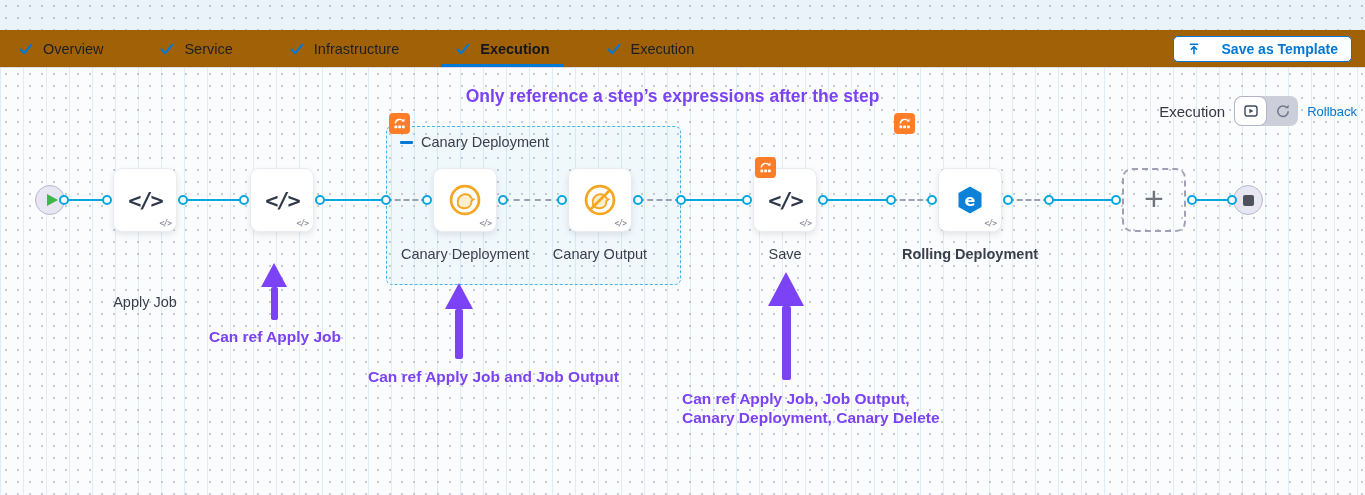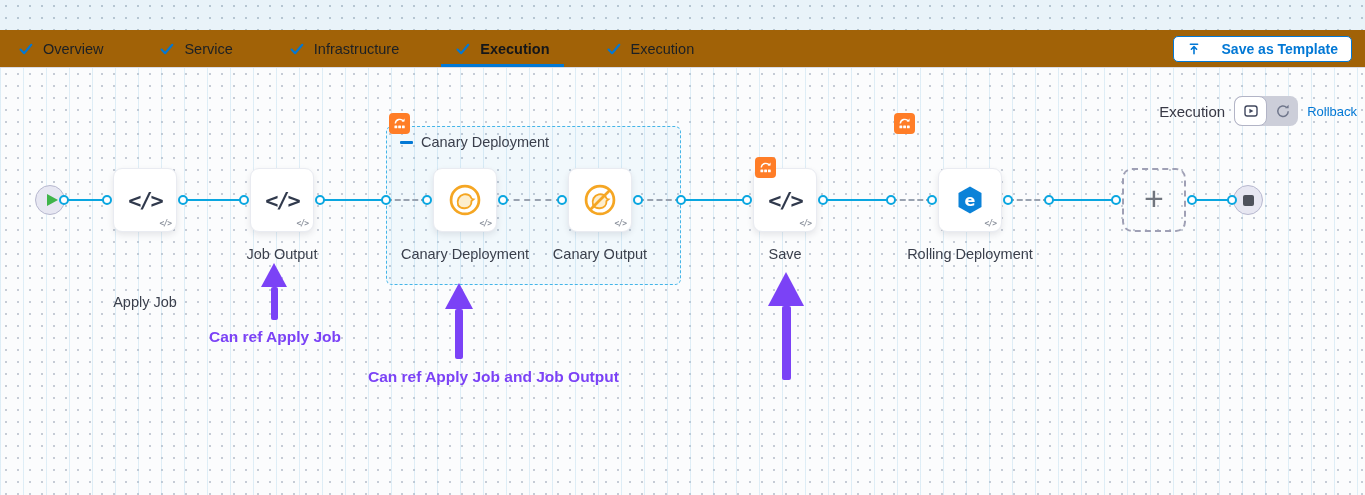--- a/index.html
+++ b/index.html
@@ -134,20 +134,21 @@
   <button class="save-btn">
     <svg width="14" height="14" viewBox="0 0 14 14">
         <path d="M3.4 2.3h7.2M7 11.8V4.7M4.4 7.2L7 4.6l2.6 2.6" stroke="#0278d5" stroke-width="1.6" fill="none" stroke-linecap="round" stroke-linejoin="round"></path>
       </svg>
     <span>Save as Template</span>
   </button>
 </div>
 
 <div class="canvas">
 
+  <div class="canvas-title">Only reference a step’s expressions after the step</div>
 
   <div class="mode-row">
     <span class="mode-label">Execution</span>
     <div class="mode-toggle">
       <div class="seg seg-exec">
         <svg width="16" height="16" viewBox="0 0 16 16">
           <rect x="2" y="3" width="12" height="10" rx="2.2" stroke="#41485e" fill="none" stroke-width="1.4"></rect>
           <path d="M6.4 5.8l4 2.2-4 2.2z" fill="#41485e"></path>
         </svg>
       </div>
@@ -240,21 +241,20 @@
   <div class="node-card" style="left:113px;">
     <span class="code-glyph">&lt;/&gt;</span>
     <span class="corner-glyph">&lt;/&gt;</span>
   </div>
   <div class="node-label" style="left:75px;margin-top:48px;">Apply Job</div>
 
   <div class="node-card" style="left:250px;">
     <span class="code-glyph">&lt;/&gt;</span>
     <span class="corner-glyph">&lt;/&gt;</span>
   </div>
-  <div class="node-label" style="left:212px;">Job Output</div>
 
   <div class="node-card" style="left:433px;">
     <svg width="38" height="38" viewBox="0 0 36 36">
       <circle cx="18" cy="18" r="13.2" fill="none" stroke="#f5a623" stroke-width="2.6"></circle>
       <path d="M11.5 23c-1.6-5 .9-9.3 5.3-10.3 3.4-.8 6.4.8 7.1 3.3.2.8 1 1.4 2 1.5l-1.8 1.6c.3 3.9-2.5 6.4-6.2 6.7-2.7.2-5.2-.9-6.4-2.8z" fill="#fdeecd" stroke="#f5a623" stroke-width="1.8"></path>
     </svg>
     <span class="corner-glyph">&lt;/&gt;</span>
   </div>
   <div class="node-label" style="left:395px;">Canary Deployment</div>
 
@@ -274,35 +274,37 @@
   </div>
   <div class="node-label" style="left:715px;">Save</div>
 
   <div class="node-card" style="left:938px;">
     <svg width="36" height="36" viewBox="0 0 36 36">
       <polygon points="18,4.5 29.5,11 29.5,25 18,31.5 6.5,25 6.5,11" fill="#0b82d8"></polygon>
       <text x="18" y="23.5" text-anchor="middle" font-size="16" font-weight="bold" fill="#fff" font-family="DejaVu Sans, sans-serif">e</text>
     </svg>
     <span class="corner-glyph">&lt;/&gt;</span>
   </div>
-  <div class="node-label" style="left:900px;">Rolling Deployment</div>
+  <div class="node-label" style="left:900px;font-weight:bold;">Rolling Deployment</div>
 
   <div class="add-card" style="left:1122px;">
     <span class="plus-glyph">+</span>
   </div>
 
   <div class="arrow" style="left:261px;top:195px;">
     <div class="arrow-head" style="border-left:13px solid transparent;border-right:13px solid transparent;border-bottom:24px solid #7b42f6;"></div>
     <div class="arrow-shaft" style="width:7px;height:33px;"></div>
   </div>
   <div class="arrow" style="left:445px;top:215px;">
     <div class="arrow-head" style="border-left:14px solid transparent;border-right:14px solid transparent;border-bottom:26px solid #7b42f6;"></div>
     <div class="arrow-shaft" style="width:8px;height:50px;"></div>
   </div>
   <div class="arrow" style="left:768px;top:204px;">
     <div class="arrow-head" style="border-left:18px solid transparent;border-right:18px solid transparent;border-bottom:34px solid #7b42f6;"></div>
     <div class="arrow-shaft" style="width:9px;height:74px;"></div>
   </div>
 
   <div class="note" style="left:368px;top:300px;">Can ref Apply Job and Job Output</div>
   <div class="note note-center" style="left:150px;top:260px;width:250px;">Can ref Apply Job</div>
+  <div class="note note-multi" style="left:682px;top:321px;">Can ref Apply Job, Job Output,
+Canary Deployment, Canary Delete</div>
 
 </div>
 
 </body></html>

